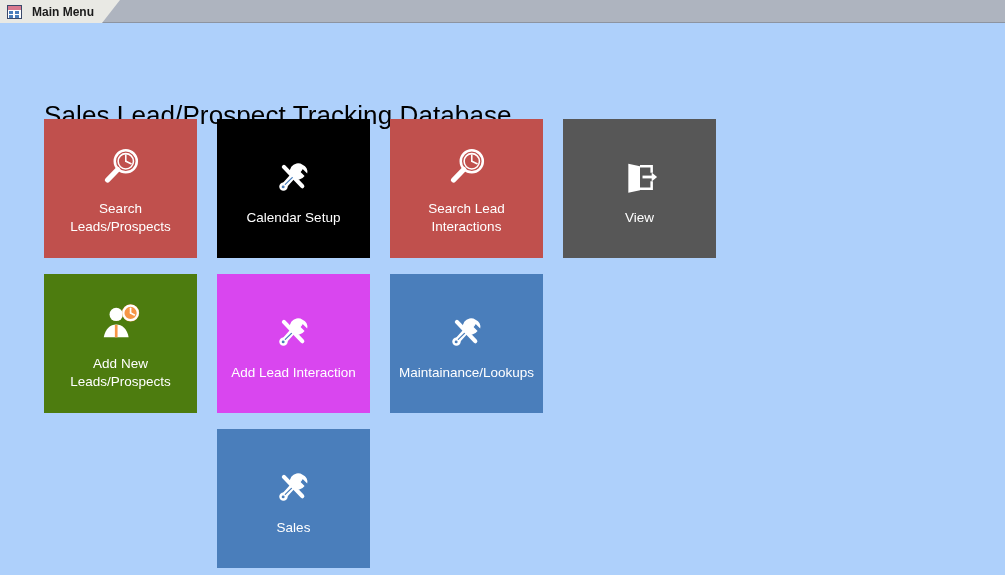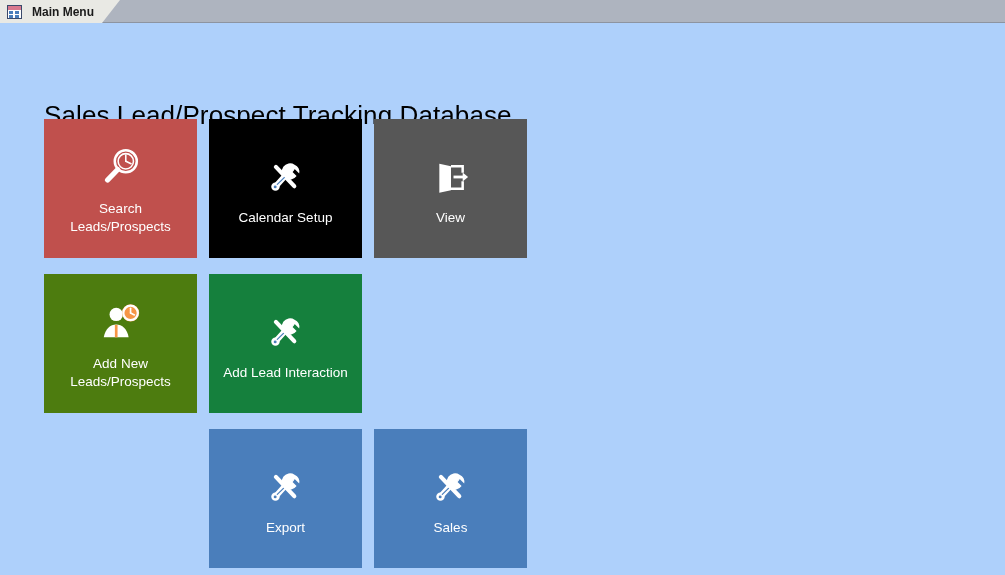--- a/index.html
+++ b/index.html
@@ -88,21 +88,21 @@
 
   
   .grid {
     position: absolute;
     left: 44px;
     top: 96px;
     width: 920px;
   }
   .row {
     display: flex;
-    gap: 12px;
+    gap: 20px;
     margin-bottom: 16px;
   }
   .tile {
     width: 153px;
     height: 139px;
     box-sizing: border-box;
     display: flex;
     flex-direction: column;
     align-items: center;
     justify-content: center;
@@ -175,20 +175,32 @@
             <path d="M12.5 34.5 L30 15" stroke="#fff" stroke-width="6.4" stroke-linecap="round"></path>
             <path d="M14.5 32 L31.5 15.5" stroke="#4a7ebb" stroke-width="1.3" stroke-linecap="round"></path>
             <circle cx="12.2" cy="34.8" r="1.6" fill="#4a7ebb"></circle>
             <path d="M36.6 9.6 a9.6 9.6 0 1 0 2.4 13.4 l-5.4-5.4 3.1-3.1 5.4 5.4 a9.6 9.6 0 0 0 -5.5-10.3 z" fill="#fff" transform="translate(-4,0) scale(0.92) translate(4,2)"></path>
           </svg>
         </span>
         <span class="tile-label">Calendar Setup</span>
       </button>
 
 
+      <button class="tile" style="background:#c0504d">
+        <span class="tile-icon">
+          <svg width="46" height="46" viewBox="0 0 48 48">
+            <circle cx="29" cy="17" r="11.5" fill="none" stroke="#fff" stroke-width="2.6"></circle>
+            <circle cx="29" cy="17" r="8" fill="none" stroke="#fff" stroke-width="1.6"></circle>
+            <line x1="29" y1="17" x2="29" y2="10.5" stroke="#fff" stroke-width="1.6" stroke-linecap="round"></line>
+            <line x1="29" y1="17" x2="34.5" y2="19.5" stroke="#fff" stroke-width="1.6" stroke-linecap="round"></line>
+            <line x1="20.6" y1="25.6" x2="10" y2="36.5" stroke="#fff" stroke-width="5.5" stroke-linecap="round"></line>
+          </svg>
+        </span>
+        <span class="tile-label">Search Lead Interactions</span>
+      </button>
 
       <button class="tile" style="background:#575757">
         <span class="tile-icon">
           <svg width="40" height="40" viewBox="0 0 48 48">
             <path d="M10 8 L24 11 L24 40 L10 43 Z" fill="#fff"></path>
             <path d="M24 11 L38 11 L38 19 M38 29 L38 38 L24 38" fill="none" stroke="#fff" stroke-width="3"></path>
             <line x1="27" y1="24" x2="41" y2="24" stroke="#fff" stroke-width="3.4"></line>
             <path d="M38 18.5 L44.5 24 L38 29.5 Z" fill="#fff"></path>
           </svg>
         </span>
@@ -205,55 +217,55 @@
             <rect x="17.6" y="25" width="2.8" height="13" fill="#f79646"></rect>
             <circle cx="34" cy="12.5" r="9" fill="#f79646"></circle>
             <circle cx="34" cy="12.5" r="7.6" fill="none" stroke="#fff" stroke-width="2.4"></circle>
             <line x1="34" y1="12.5" x2="34" y2="7.6" stroke="#fff" stroke-width="1.7" stroke-linecap="round"></line>
             <line x1="34" y1="12.5" x2="38" y2="14.6" stroke="#fff" stroke-width="1.7" stroke-linecap="round"></line>
           </svg>
         </span>
         <span class="tile-label">Add New Leads/Prospects</span>
       </button>
 
-      <button class="tile" style="background:#15803d">
+      <button class="tile" style="background:#d946ef">
         <span class="tile-icon">
           <svg width="44" height="44" viewBox="0 0 48 48">
             <circle cx="12.5" cy="34.5" r="4.6" fill="#fff"></circle>
             <path d="M12.5 34.5 L30 15" stroke="#fff" stroke-width="6.4" stroke-linecap="round"></path>
             <path d="M14.5 32 L31.5 15.5" stroke="#4a7ebb" stroke-width="1.3" stroke-linecap="round"></path>
             <circle cx="12.2" cy="34.8" r="1.6" fill="#4a7ebb"></circle>
             <line x1="13" y1="13" x2="33" y2="34" stroke="#fff" stroke-width="4.6" stroke-linecap="round"></line>
             <path d="M36.6 9.6 a9.6 9.6 0 1 0 2.4 13.4 l-5.4-5.4 3.1-3.1 5.4 5.4 a9.6 9.6 0 0 0 -5.5-10.3 z" fill="#fff" transform="translate(-4,0) scale(0.92) translate(4,2)"></path>
           </svg>
         </span>
         <span class="tile-label">Add Lead Interaction</span>
       </button>
 
+      <button class="tile" style="background:#4a7ebb">
+        <span class="tile-icon">
+          <svg width="44" height="44" viewBox="0 0 48 48">
+            <circle cx="12.5" cy="34.5" r="4.6" fill="#fff"></circle>
+            <path d="M12.5 34.5 L30 15" stroke="#fff" stroke-width="6.4" stroke-linecap="round"></path>
+            <path d="M14.5 32 L31.5 15.5" stroke="#4a7ebb" stroke-width="1.3" stroke-linecap="round"></path>
+            <circle cx="12.2" cy="34.8" r="1.6" fill="#4a7ebb"></circle>
+            <line x1="13" y1="13" x2="33" y2="34" stroke="#fff" stroke-width="4.6" stroke-linecap="round"></line>
+            <path d="M36.6 9.6 a9.6 9.6 0 1 0 2.4 13.4 l-5.4-5.4 3.1-3.1 5.4 5.4 a9.6 9.6 0 0 0 -5.5-10.3 z" fill="#fff" transform="translate(-4,0) scale(0.92) translate(4,2)"></path>
+          </svg>
+        </span>
+        <span class="tile-label">Maintainance/Lookups</span>
+      </button>
 
       <div class="tile spacer"></div>
       <div class="tile spacer"></div>
     </div>
 
     <div class="row">
       <div class="tile spacer"></div>
 
-      <button class="tile" style="background:#4a7ebb">
-        <span class="tile-icon">
-          <svg width="44" height="44" viewBox="0 0 48 48">
-            <circle cx="12.5" cy="34.5" r="4.6" fill="#fff"></circle>
-            <path d="M12.5 34.5 L30 15" stroke="#fff" stroke-width="6.4" stroke-linecap="round"></path>
-            <path d="M14.5 32 L31.5 15.5" stroke="#4a7ebb" stroke-width="1.3" stroke-linecap="round"></path>
-            <circle cx="12.2" cy="34.8" r="1.6" fill="#4a7ebb"></circle>
-            <line x1="13" y1="13" x2="33" y2="34" stroke="#fff" stroke-width="4.6" stroke-linecap="round"></line>
-            <path d="M36.6 9.6 a9.6 9.6 0 1 0 2.4 13.4 l-5.4-5.4 3.1-3.1 5.4 5.4 a9.6 9.6 0 0 0 -5.5-10.3 z" fill="#fff" transform="translate(-4,0) scale(0.92) translate(4,2)"></path>
-          </svg>
-        </span>
-        <span class="tile-label">Export</span>
-      </button>
 
       <button class="tile" style="background:#4a7ebb">
         <span class="tile-icon">
           <svg width="44" height="44" viewBox="0 0 48 48">
             <circle cx="12.5" cy="34.5" r="4.6" fill="#fff"></circle>
             <path d="M12.5 34.5 L30 15" stroke="#fff" stroke-width="6.4" stroke-linecap="round"></path>
             <path d="M14.5 32 L31.5 15.5" stroke="#4a7ebb" stroke-width="1.3" stroke-linecap="round"></path>
             <circle cx="12.2" cy="34.8" r="1.6" fill="#4a7ebb"></circle>
             <line x1="13" y1="13" x2="33" y2="34" stroke="#fff" stroke-width="4.6" stroke-linecap="round"></line>
             <path d="M36.6 9.6 a9.6 9.6 0 1 0 2.4 13.4 l-5.4-5.4 3.1-3.1 5.4 5.4 a9.6 9.6 0 0 0 -5.5-10.3 z" fill="#fff" transform="translate(-4,0) scale(0.92) translate(4,2)"></path>

